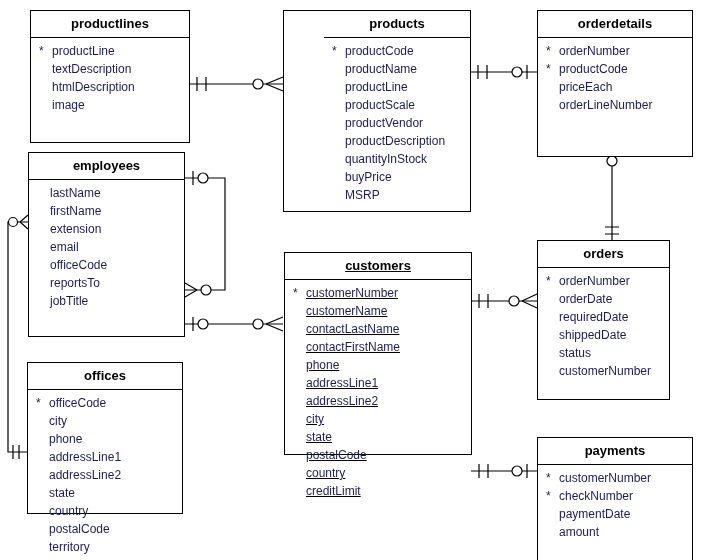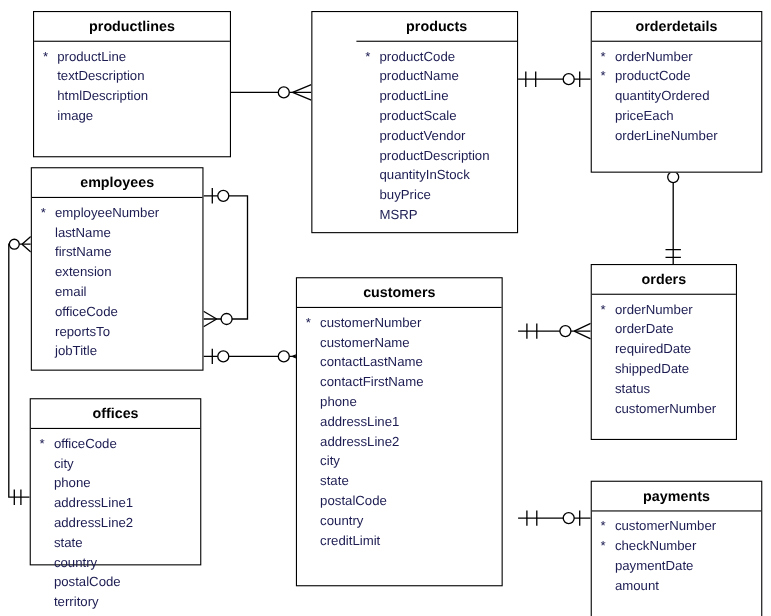--- a/index.html
+++ b/index.html
@@ -83,21 +83,21 @@
   </g>
 
   <g>
     <path d="M28,222 H8 V452 H27"></path>
     <path d="M20,222 L28,215 M20,222 L28,229"></path>
     <circle cx="13" cy="222" r="4.5"></circle>
     <path d="M13,445 V459 M19,445 V459"></path>
   </g>
 </svg>
 
-<div class="entity" style="left:30px; top:10px; width:180px; height:133px;">
+<div class="entity" style="left:30px; top:10px; width:160px; height:133px;">
   <div class="entity-title">productlines</div>
   <div class="entity-rows">
     <div class="field-row"><span class="pk-marker">*</span><span>productLine</span></div>
     <div class="field-row"><span class="pk-marker"></span><span>textDescription</span></div>
     <div class="field-row"><span class="pk-marker"></span><span>htmlDescription</span></div>
     <div class="field-row"><span class="pk-marker"></span><span>image</span></div>
   </div>
 </div>
 
 <div class="entity" style="left:283px; top:10px; width:188px; height:202px;padding-left:40px;">
@@ -113,41 +113,39 @@
     <div class="field-row"><span class="pk-marker"></span><span>buyPrice</span></div>
     <div class="field-row"><span class="pk-marker"></span><span>MSRP</span></div>
   </div>
 </div>
 
 <div class="entity" style="left:537px; top:10px; width:156px; height:147px;">
   <div class="entity-title">orderdetails</div>
   <div class="entity-rows">
     <div class="field-row"><span class="pk-marker">*</span><span>orderNumber</span></div>
     <div class="field-row"><span class="pk-marker">*</span><span>productCode</span></div>
-    <div class="field-row"><span class="pk-marker"></span><span>quantityOrdered</span></div>
     <div class="field-row"><span class="pk-marker"></span><span>priceEach</span></div>
     <div class="field-row"><span class="pk-marker"></span><span>orderLineNumber</span></div>
   </div>
 </div>
 
 <div class="entity" style="left:28px; top:152px; width:157px; height:185px;">
   <div class="entity-title">employees</div>
   <div class="entity-rows">
-    <div class="field-row"><span class="pk-marker">*</span><span>employeeNumber</span></div>
     <div class="field-row"><span class="pk-marker"></span><span>lastName</span></div>
     <div class="field-row"><span class="pk-marker"></span><span>firstName</span></div>
     <div class="field-row"><span class="pk-marker"></span><span>extension</span></div>
     <div class="field-row"><span class="pk-marker"></span><span>email</span></div>
     <div class="field-row"><span class="pk-marker"></span><span>officeCode</span></div>
     <div class="field-row"><span class="pk-marker"></span><span>reportsTo</span></div>
     <div class="field-row"><span class="pk-marker"></span><span>jobTitle</span></div>
   </div>
 </div>
 
-<div class="entity" style="left:269px; top:252px; width:188px; height:281px;">
+<div class="entity" style="left:284px; top:252px; width:188px; height:203px;text-decoration:underline;">
   <div class="entity-title">customers</div>
   <div class="entity-rows">
     <div class="field-row"><span class="pk-marker">*</span><span>customerNumber</span></div>
     <div class="field-row"><span class="pk-marker"></span><span>customerName</span></div>
     <div class="field-row"><span class="pk-marker"></span><span>contactLastName</span></div>
     <div class="field-row"><span class="pk-marker"></span><span>contactFirstName</span></div>
     <div class="field-row"><span class="pk-marker"></span><span>phone</span></div>
     <div class="field-row"><span class="pk-marker"></span><span>addressLine1</span></div>
     <div class="field-row"><span class="pk-marker"></span><span>addressLine2</span></div>
     <div class="field-row"><span class="pk-marker"></span><span>city</span></div>

